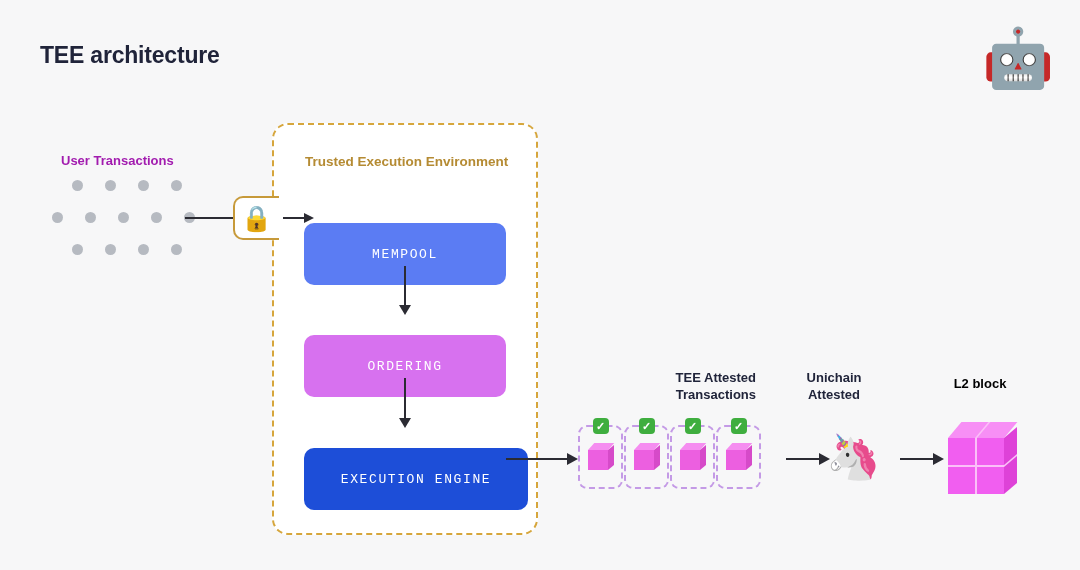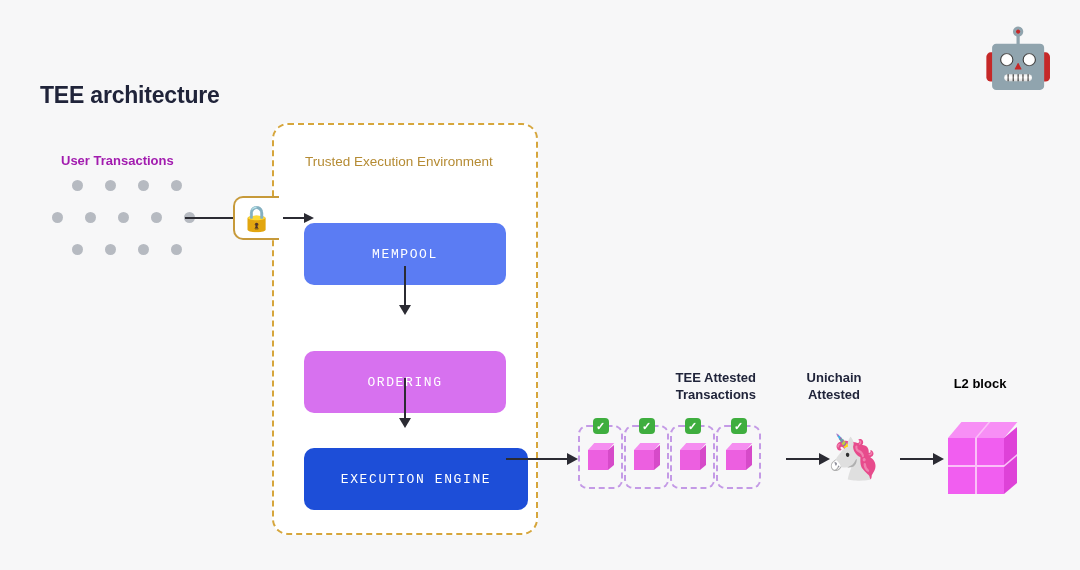--- a/index.html
+++ b/index.html
@@ -23,21 +23,20 @@
 
   
   .page-title {
     position: absolute;
     left: 40px;
     top: 42px;
     font-size: 23px;
     font-weight: bold;
     color: #20243a;
     letter-spacing: -0.2px;
-    margin-top: 40px;
   }
   .brand-logo {
     position: absolute;
     right: 26px;
     top: 22px;
     width: 72px;
     height: 72px;
     font-size: 58px;
     line-height: 72px;
     text-align: center;
@@ -140,21 +139,21 @@
     background: #ffffff;
     border: 2px dashed #d6a63c;
     border-radius: 16px;
     box-sizing: border-box;
   }
   .tee-title {
     position: absolute;
     left: 305px;
     top: 154px;
     font-size: 13.5px;
-    font-weight: normal;
+    font-weight: bold;
     color: #b58b33;
     white-space: nowrap;
   }
 
   
   .stage {
     position: absolute;
     left: 304px;
     width: 202px;
     height: 62px;
@@ -162,21 +161,21 @@
     display: flex;
     align-items: center;
     justify-content: center;
     font-family: "Liberation Mono", monospace;
     font-size: 13px;
     letter-spacing: 1.6px;
     color: #ffffff;
     margin-top: 20px;
   }
   .stage-mempool   { top: 203px; background: #5b7cf3; }
-  .stage-ordering  { top: 331px; background: #d771ef; }
+  .stage-ordering  { top: 315px; background: #d771ef; }
   .stage-exec      { top: 428px; background: #1d4ed8; width: 224px; }
 
   
   .v-arrow {
     position: absolute;
     left: 404px;
     width: 2px;
     background: #2b2b33;
   }
   .v-arrow::after {

